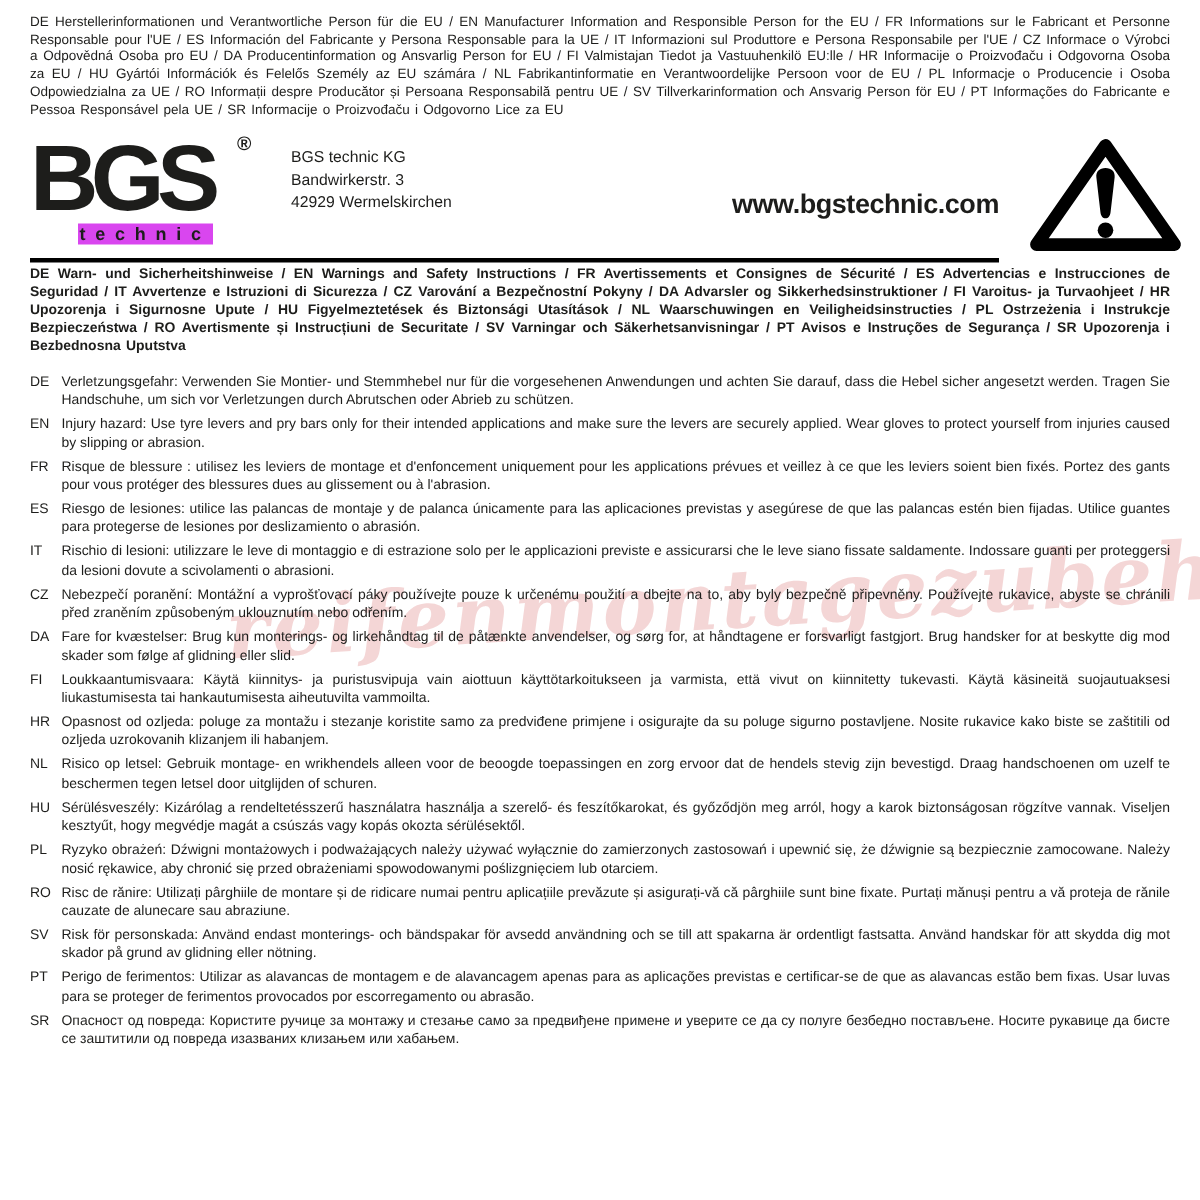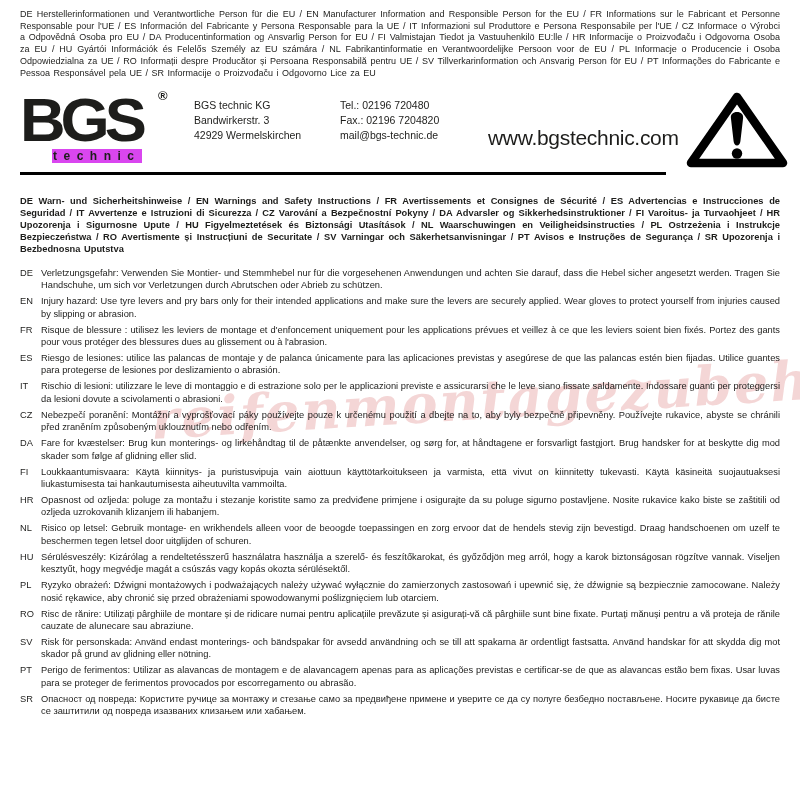--- a/index.html
+++ b/index.html
@@ -51,33 +51,33 @@
   .addr{
     position:absolute;left:174px;top:6px;
     font-size:10.5px;line-height:15px;
   }
   .contact{
     position:absolute;left:320px;top:6px;
     font-size:10.5px;line-height:15px;
   }
   .website{
     position:absolute;left:468px;top:34px;
-    font-size:21px;font-weight:normal;letter-spacing:-0.3px;
+    font-size:18px;font-weight:bold;letter-spacing:-0.3px;
   }
   .tri{
     position:absolute;right:-9px;top:-1px;
     width:104px;height:78px;
   }
   .divider{
     margin-top:4px;
     width:646px;height:2.5px;background:#000;
   }
   
   .whdr{
-    margin-top:20px;
+    margin-top:1px;
     font-size:9.3px;
     line-height:12px;
     font-weight:bold;
     text-align:justify;
     word-spacing:1px;
   }
   
   .wlist{margin-top:12px;position:relative;z-index:1;}
   .witem{
     display:flex;
@@ -117,25 +117,20 @@
     <div class="logo">
       <div class="logo-bgs">BGS</div>
       <div class="logo-reg">®</div>
       <div class="logo-technic">technic</div>
     </div>
     <div class="addr">
       <div>BGS technic KG</div>
       <div>Bandwirkerstr. 3</div>
       <div>42929 Wermelskirchen</div>
     </div>
-    <div class="contact">
-      <div>Tel.: 02196 720480</div>
-      <div>Fax.: 02196 7204820</div>
-      <div>mail@bgs-technic.de</div>
-    </div>
     <div class="website">www.bgstechnic.com</div>
     <svg class="tri" viewBox="0 0 104 78" xmlns="http://www.w3.org/2000/svg">
       <path d="M52 6 L98 72 L6 72 Z" fill="none" stroke="#000" stroke-width="8.5" stroke-linejoin="round"></path>
       <path fill="#000" d="M52 21 c4 0 6.5 2.4 6.1 6.1 l-2.7 23.2 c-0.3 2.7 -1.6 4.2 -3.4 4.2 c-1.8 0 -3.1 -1.5 -3.4 -4.2 l-2.7 -23.2 c-0.4 -3.7 2.1 -6.1 6.1 -6.1 z"></path>
       <circle fill="#000" cx="52" cy="62.5" r="5.2"></circle>
     </svg>
   </div>
 
   <div class="divider"></div>
 

